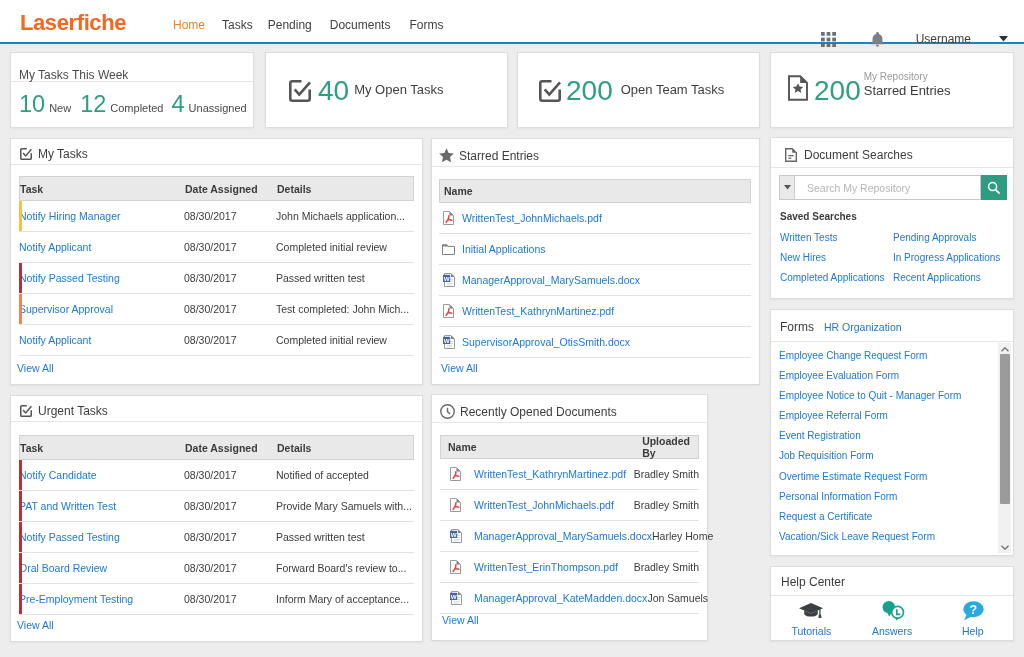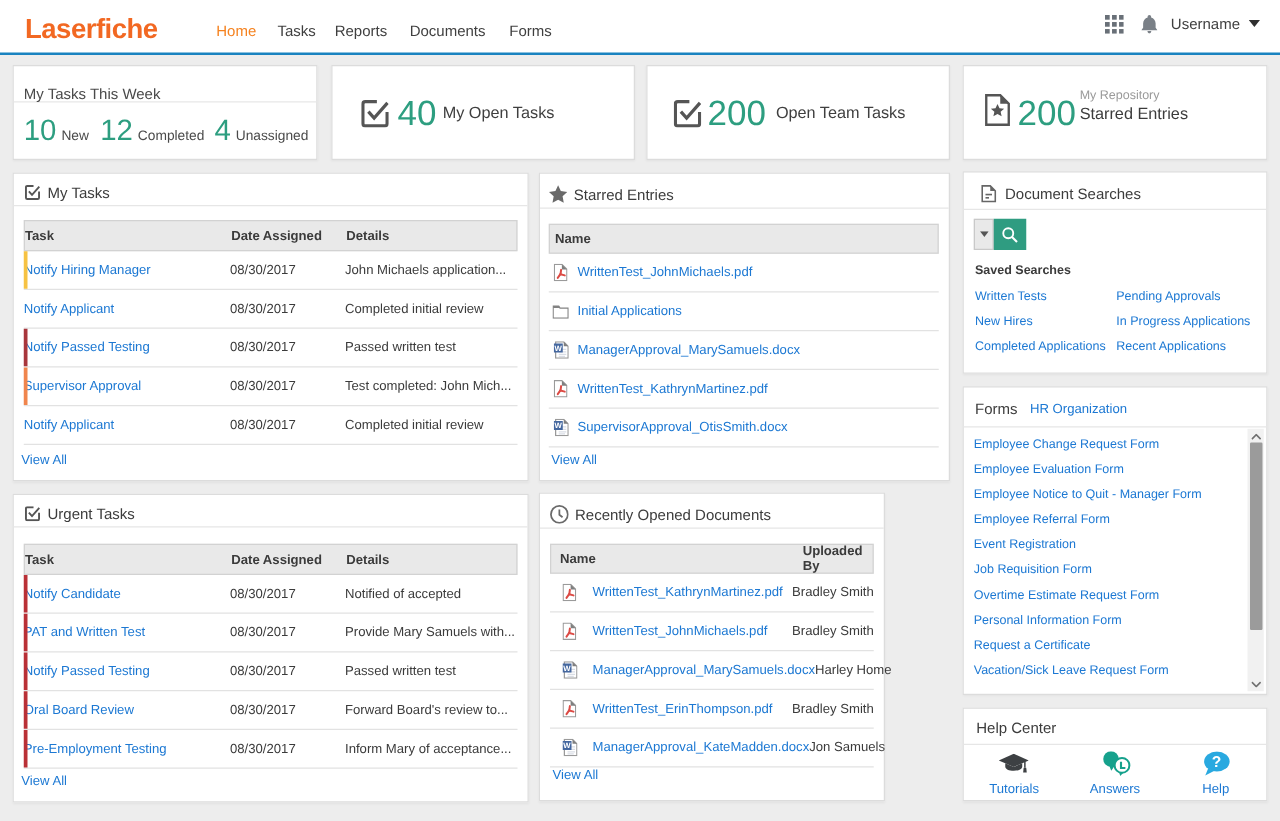--- a/index.html
+++ b/index.html
@@ -4,21 +4,21 @@
 <style>
 * { margin:0; padding:0; box-sizing:border-box; }
 html,body { width:1024px; height:657px; overflow:hidden; }
 body { font-family:"Liberation Sans", sans-serif; background:#ededed; position:relative; }
 a { text-decoration:none; color:#1c78d3; white-space:nowrap; }
 
 .hdr { position:absolute; left:0; top:0; width:1024px; height:44px; background:#fff; border-bottom:2px solid #1a83c0; z-index:5; }
 .logo { position:absolute; left:20px; top:10px; font-size:22px; font-weight:bold; color:#f26822; letter-spacing:-0.4px; }
 .nav { position:absolute; left:173px; top:18px; font-size:12px; color:#3f3f3f; white-space:nowrap; }
 .nav .act { color:#f5821f; }
-.hright { position:absolute; right:16px; top:4px; height:30px; display:flex; align-items:center; }
+.hright { position:absolute; right:16px; top:24px; height:30px; display:flex; align-items:center;gap:21px; }
 .uname { font-size:12px; color:#3f3f3f; margin-left:11px; margin-right:7px; }
 
 .panel { position:absolute; background:#fff; border:1px solid #dcdcdc; box-shadow:0 1px 2px rgba(0,0,0,0.05); }
 .ptitle { display:flex; align-items:center; padding-left:9px; font-size:12px; color:#3c3c3c; border-bottom:1px solid #e6e6e6; }
 
 #card1 { left:10px; top:52px; width:244px; height:76px; }
 #card2 { left:265px; top:52px; width:243px; height:76px; }
 #card3 { left:517px; top:52px; width:243px; height:76px; }
 #card4 { left:770px; top:52px; width:244px; height:76px; }
 .bignum { font-size:28px; color:#2d9e80; }
@@ -46,21 +46,21 @@
 #forms { left:770px; top:309px; width:244px; height:247px; }
 #helpc { left:770px; top:566px; width:244px; height:75px; }
 .fname { font-size:10.5px; }
 .upby { font-size:10.5px; color:#3b3b3b; }
 .ficon { flex:0 0 auto; }
 </style>
 </head>
 <body>
 <div class="hdr">
   <div class="logo">Laserfiche</div>
-  <div class="nav"><span class="act" style="margin-right:17px;">Home</span><span style="margin-right:15px;">Tasks</span><span style="margin-right:18px;">Reports</span><span style="margin-right:19px;">Documents</span><span>Forms</span></div>
+  <div class="nav"><span class="act" style="margin-right:17px;">Home</span><span style="margin-right:15px;">Tasks</span><span style="margin-right:18px;">Pending</span><span style="margin-right:19px;">Documents</span><span>Forms</span></div>
   <div class="hright">
     <svg width="15" height="15" viewBox="0 0 16 16">
         <g fill="#697078">
           <rect x="0" y="0" width="4" height="4"></rect>
           <rect x="6" y="0" width="4" height="4"></rect>
           <rect x="12" y="0" width="4" height="4"></rect>
           <rect x="0" y="6" width="4" height="4"></rect>
           <rect x="6" y="6" width="4" height="4"></rect>
           <rect x="12" y="6" width="4" height="4"></rect>
           <rect x="0" y="12" width="4" height="4"></rect>
@@ -402,20 +402,21 @@
         <rect x="3.4" y="9.6" width="2.8" height="1.3" fill="#666"></rect>
       </svg>
     Document Searches
   </div>
   <div style="position:absolute;top:37px;left:8px;display:flex;">
     <div style="width:16px;height:25px;background:#e9e9e9;border:1px solid #c9c9c9;display:flex;align-items:center;justify-content:center;">
         <svg width="7" height="5" viewBox="0 0 7 5">
           <path fill="#555" d="M0 0 L7 0 L3.5 4.5 Z"></path>
         </svg>
       </div>
+    <div style="width:186px;height:25px;background:#fff;border:1px solid #c9c9c9;border-left:none;display:flex;align-items:center;padding-left:12px;font-size:10.5px;color:#b6b6b6;">Search My Repository</div>
     <div style="width:26px;height:25px;background:#2f9c81;display:flex;align-items:center;justify-content:center;">
         <svg width="14" height="14" viewBox="0 0 14 14">
           <circle cx="5.6" cy="5.6" r="4" fill="none" stroke="#fff" stroke-width="1.5"></circle>
           <path stroke="#fff" stroke-width="1.7" d="M8.6 8.6 L12.6 12.6"></path>
         </svg>
       </div>
   </div>
   <div style="position:absolute;top:73px;left:9px;font-size:10px;font-weight:bold;color:#3b3b3b;">Saved Searches</div>
   <div style="position:absolute;top:90px;left:9px;font-size:10px;line-height:20px;">
       <div><a>Written Tests</a></div>

